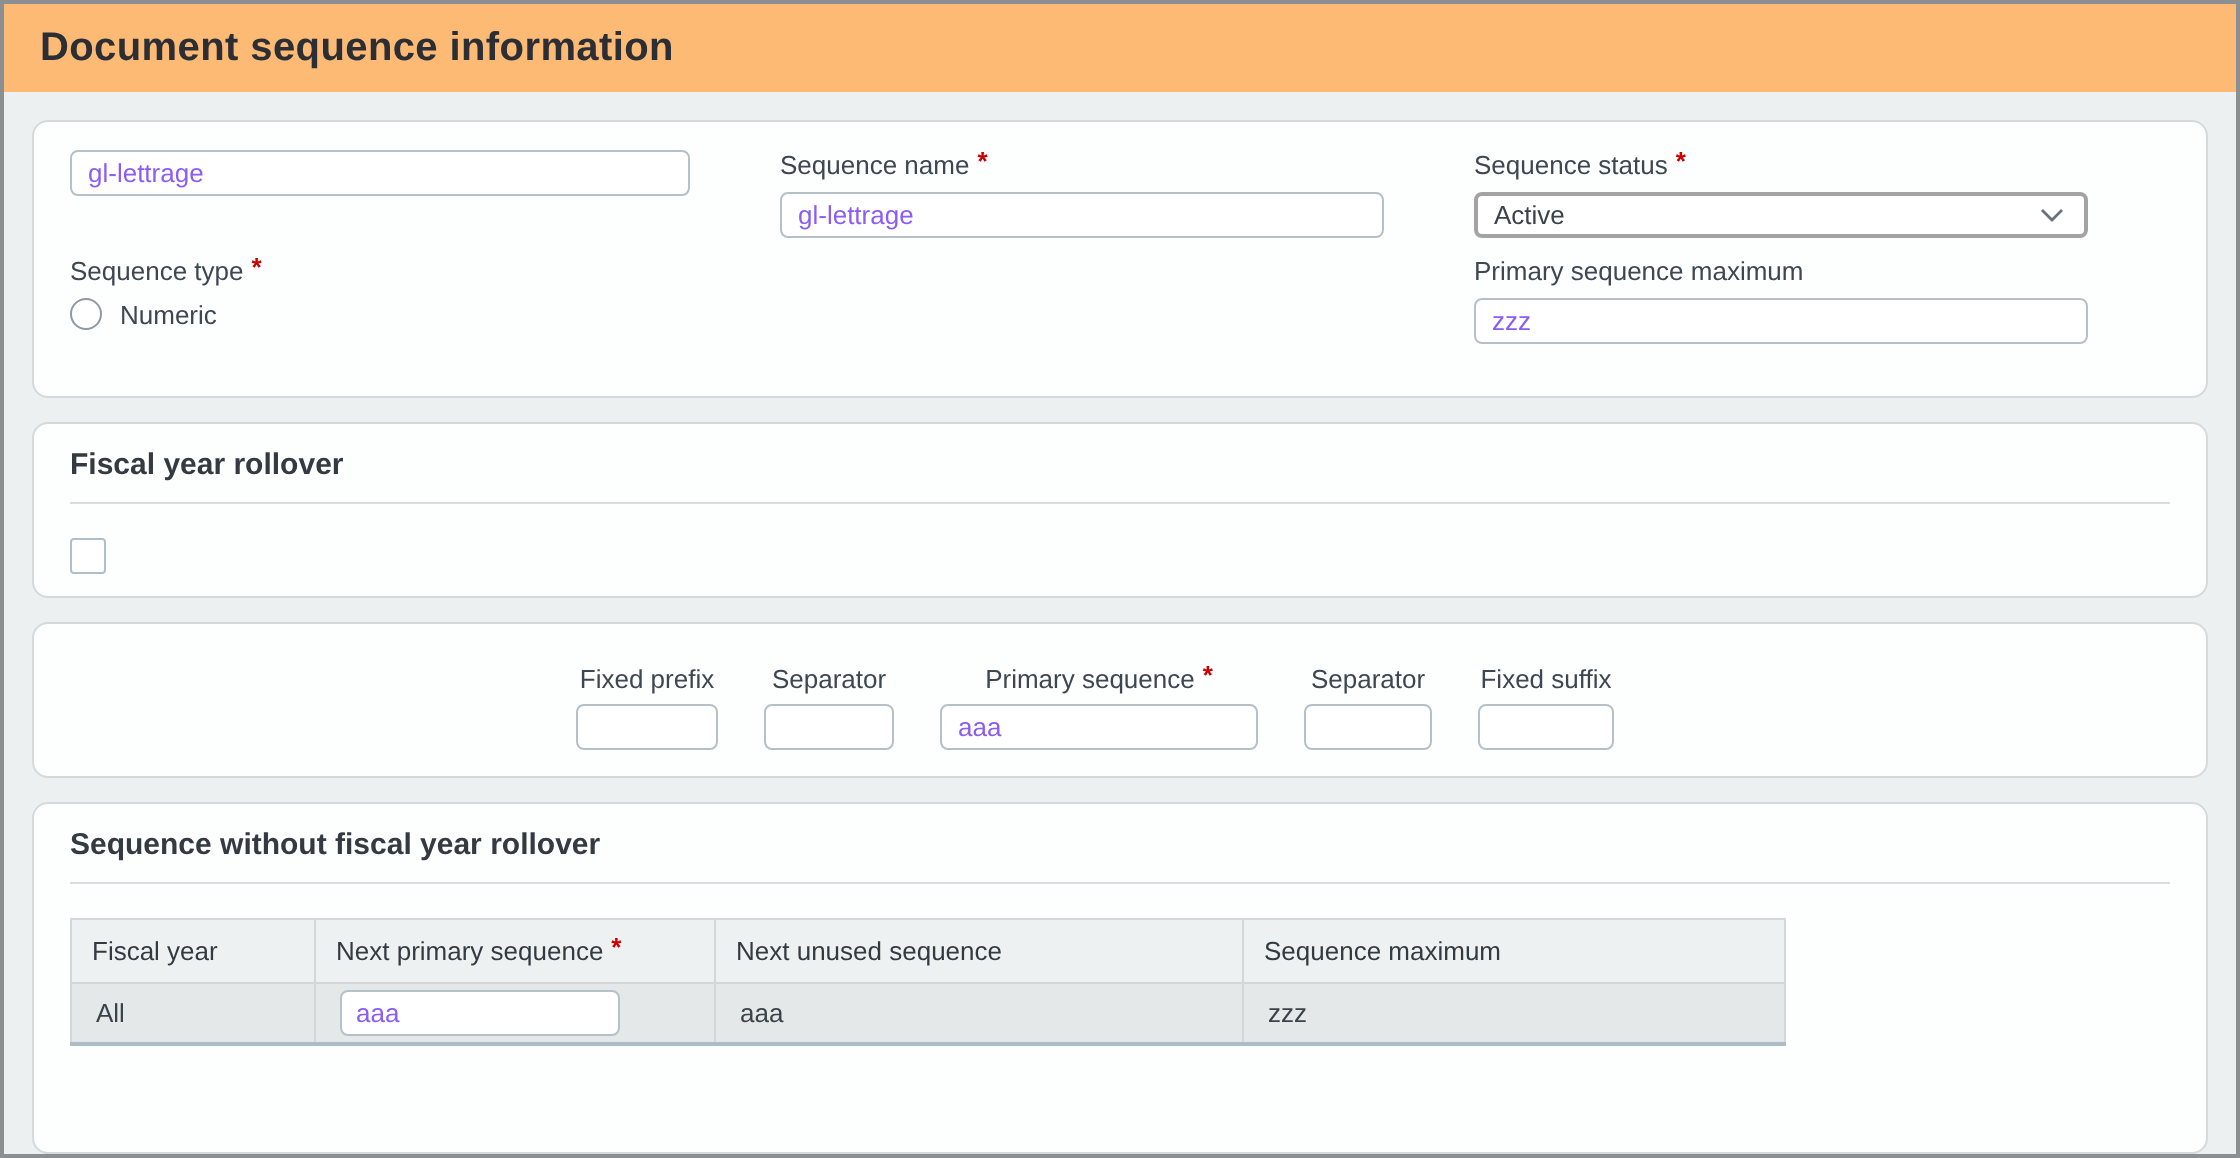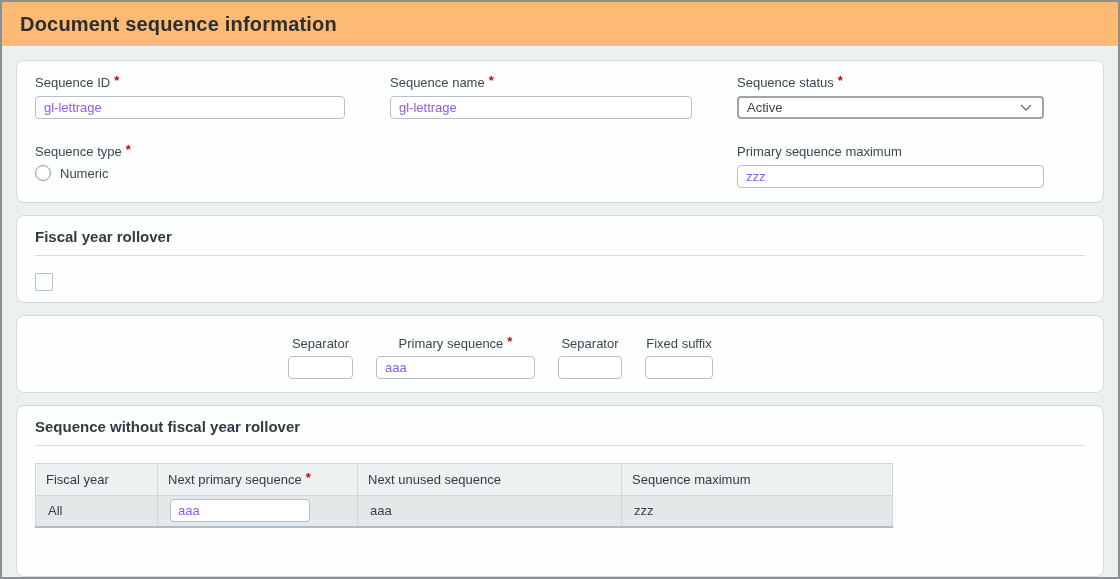--- a/index.html
+++ b/index.html
@@ -41,21 +41,21 @@
   .card-rollover{ height: 88px;  padding: 12px 18px; }
   .card-pattern { height: 78px;  padding: 20px 18px; }
   .card-table   { height: 192px; padding: 12px 18px; }
 
   .fields-row {
     display: grid;
     grid-template-columns: 310px 302px 307px;
     column-gap: 45px;
     justify-content: start;
   }
-  .fields-row + .fields-row { margin-top: 25px; }
+  .fields-row + .fields-row { margin-top: 9px; }
 
   .field-label {
     font-size: 13px; color: #3e4751;
     margin-bottom: 6px; display: block; line-height: 15px;
   }
   .req {
     color: #cc0000; font-size: 13px; margin-left: 4px;
     position: relative; top: -2px; font-weight: bold;
   }
 
@@ -130,21 +130,20 @@
 
   <div class="title-bar">
     <span class="page-title">Document sequence information</span>
   </div>
 
   <div class="content">
 
     <div class="card card-main">
       <div class="fields-row">
         <div>
-          <span class="field-label"><span>Sequence ID</span><span class="req">*</span></span>
           <input class="text-input" type="text" value="gl-lettrage" style="">
         </div>
         <div>
           <span class="field-label"><span>Sequence name</span><span class="req">*</span></span>
           <input class="text-input" type="text" value="gl-lettrage" style="">
         </div>
         <div>
           <span class="field-label"><span>Sequence status</span><span class="req">*</span></span>
           <div class="select-box">
             <span>Active</span>
@@ -176,20 +175,24 @@
     <div class="card card-rollover">
       <div class="section-title">Fiscal year rollover</div>
       <hr class="section-rule">
       <div class="checkbox-row">
         <span class="checkbox"></span>
       </div>
     </div>
 
     <div class="card card-pattern">
       <div class="pattern-row">
+        <div class="mini-field w-prefix">
+          <span class="field-label">Fixed prefix</span>
+          <input class="text-input" type="text" value="" style="">
+        </div>
         <div class="mini-field w-sep">
           <span class="field-label">Separator</span>
           <input class="text-input" type="text" value="" style="">
         </div>
         <div class="mini-field w-primary">
           <span class="field-label"><span>Primary sequence</span><span class="req">*</span></span>
           <input class="text-input" type="text" value="aaa" style="">
         </div>
         <div class="mini-field w-sep2">
           <span class="field-label">Separator</span>

